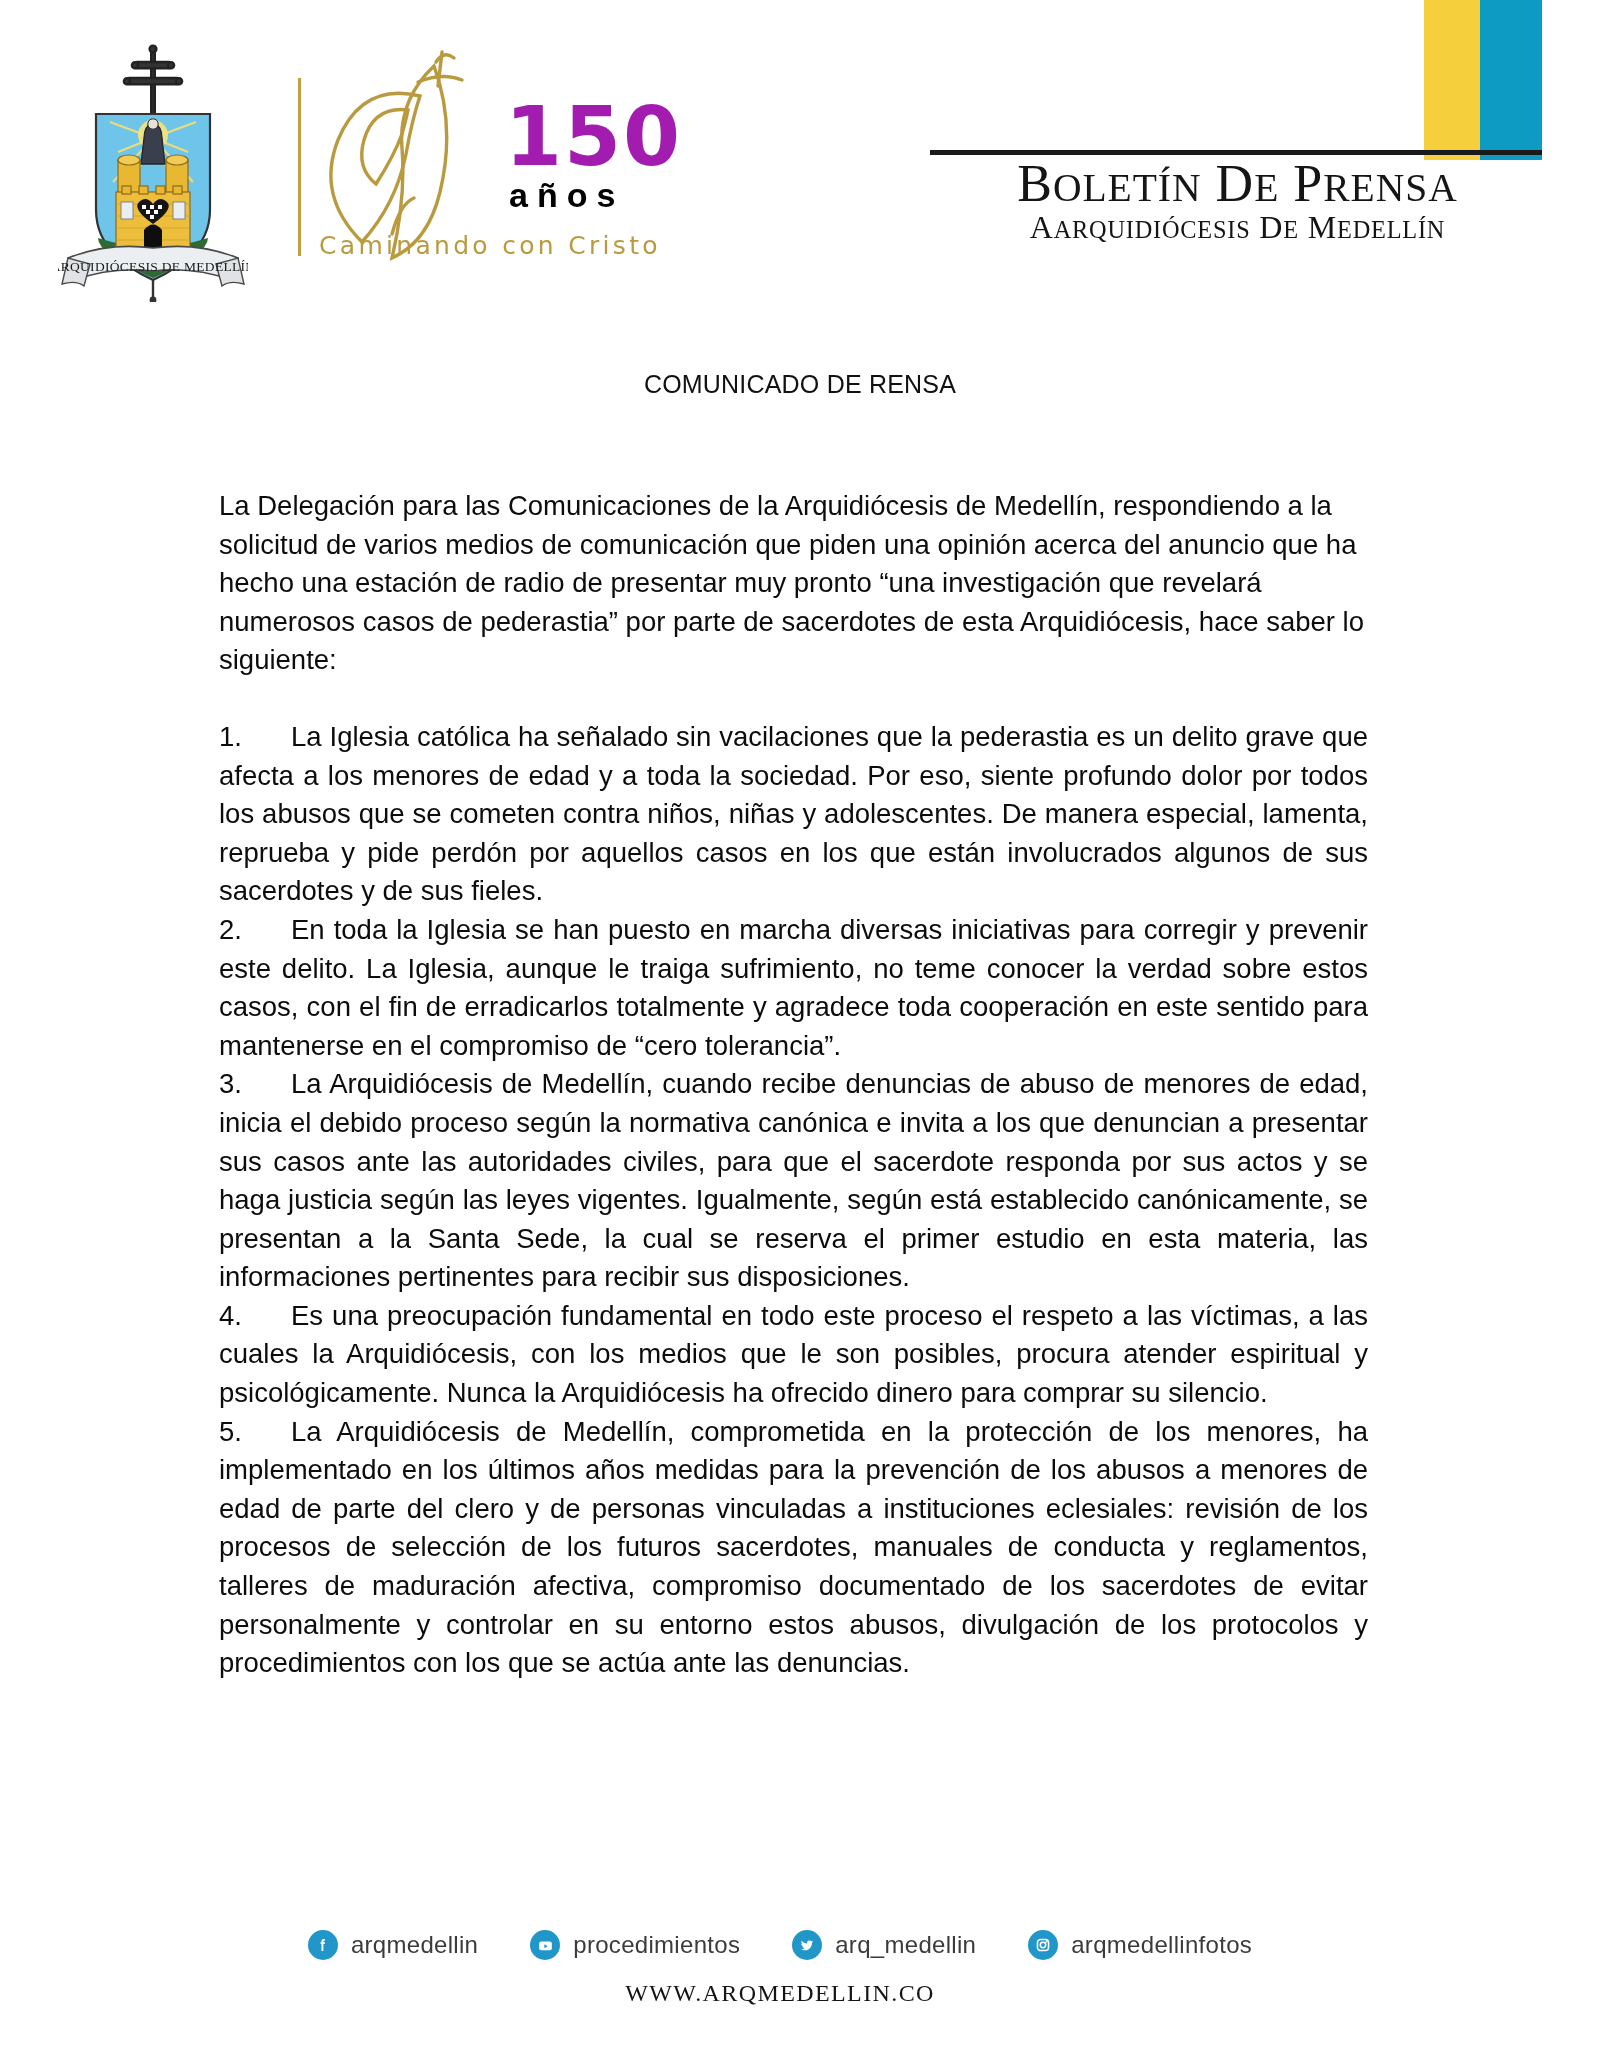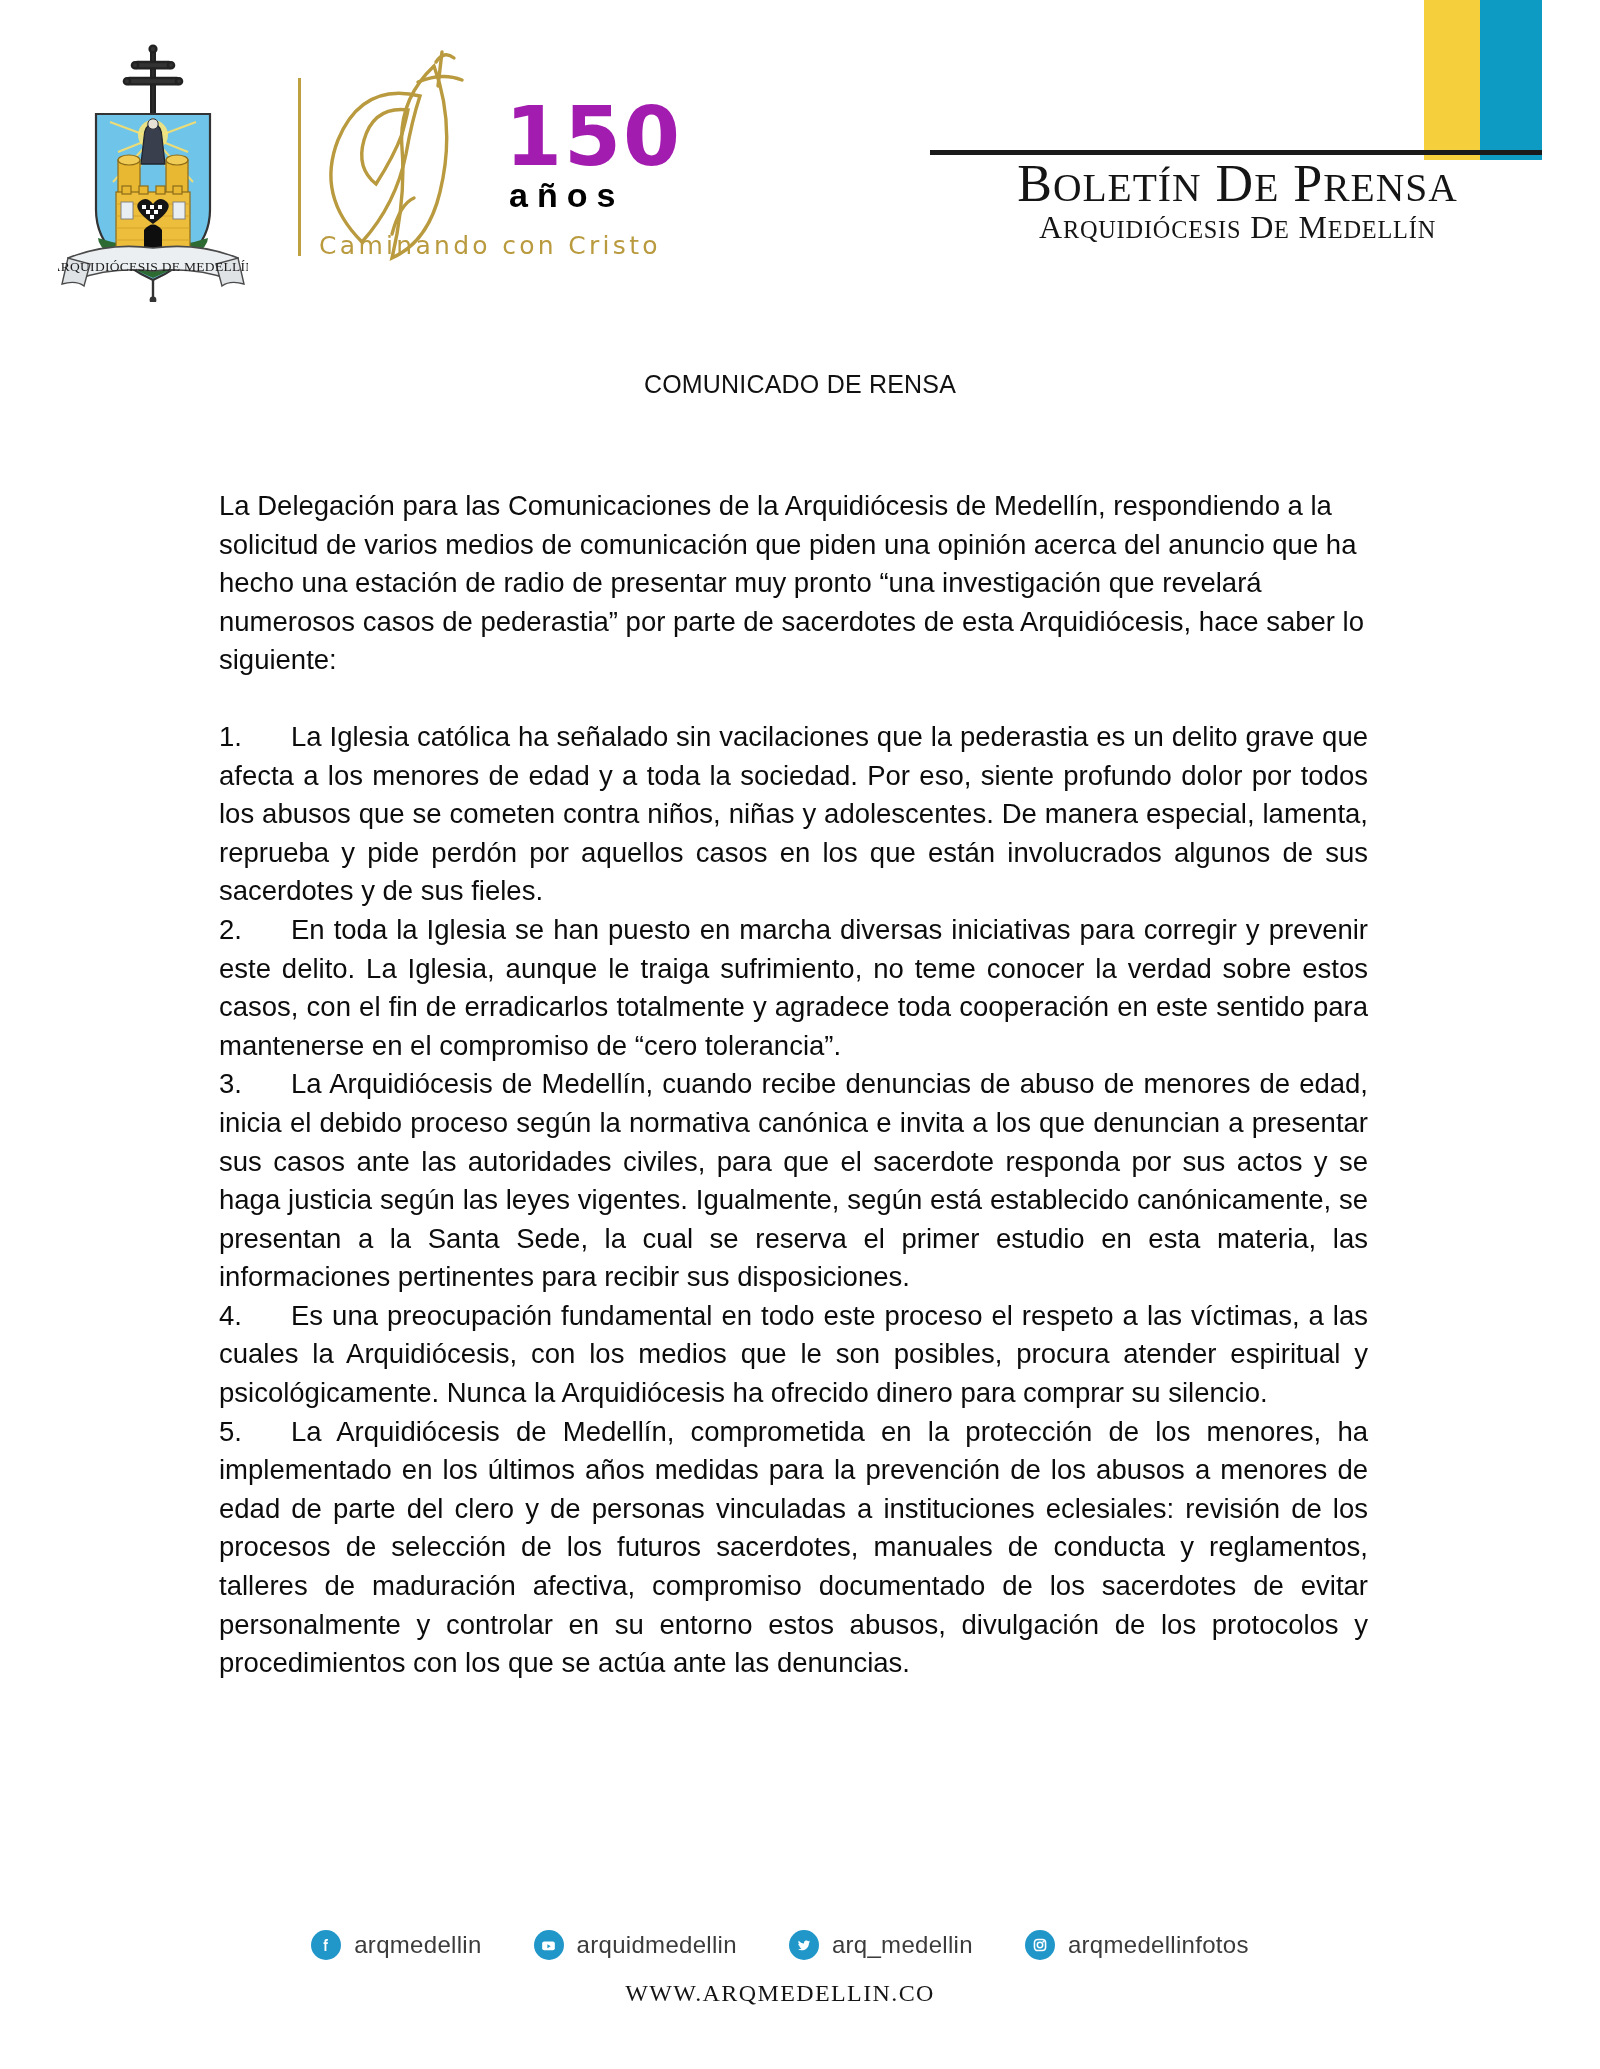--- a/index.html
+++ b/index.html
@@ -331,21 +331,21 @@
     </div>
 
     <div class="flagbars">
       <div class="bar bar-yellow"></div>
       <div class="bar bar-blue"></div>
     </div>
 
     <div class="boletin">
       <div class="boletin-rule"></div>
       <div class="boletin-title"><span class="sc-lg">B</span><span class="sc-sm">OLETÍN</span>&nbsp;<span class="sc-lg">D</span><span class="sc-sm">E</span>&nbsp;<span class="sc-lg">P</span><span class="sc-sm">RENSA</span></div>
-      <div class="boletin-sub"><span class="sc-lg">A</span><span class="sc-sm">RQUIDIÓCESIS</span>&nbsp;<span class="sc-lg">D</span><span class="sc-sm">E</span>&nbsp;<span class="sc-lg">M</span><span class="sc-sm">EDELLÍN</span></div>
+      <div class="boletin-sub"><span class="sc-lg">A</span><span class="sc-sm">ARQUIDIÓCESIS</span>&nbsp;<span class="sc-lg">D</span><span class="sc-sm">E</span>&nbsp;<span class="sc-lg">M</span><span class="sc-sm">EDELLÍN</span></div>
     </div>
   </div>
 
   <div class="doc-title">COMUNICADO DE RENSA</div>
 
   <div class="content">
     <p class="para lead">La Delegación para las Comunicaciones de la Arquidiócesis de Medellín, respondiendo a la solicitud de varios medios de comunicación que piden una opinión acerca del anuncio que ha hecho una estación de radio de presentar muy pronto “una investigación que revelará numerosos casos de pederastia” por parte de sacerdotes de esta Arquidiócesis, hace saber lo siguiente:</p>
     <div class="gap"></div>
 
     <p class="para"><span class="num">1.</span><span>La Iglesia católica ha señalado sin vacilaciones que la pederastia es un delito grave que afecta a los menores de edad y a toda la sociedad.  Por eso, siente profundo dolor por todos los abusos que se cometen contra niños, niñas y adolescentes.  De manera especial, lamenta, reprueba y pide perdón por aquellos casos en los que están involucrados algunos de sus sacerdotes y de sus fieles.</span></p>
@@ -371,21 +371,21 @@
         <span class="social-handle">arqmedellin</span>
       </div>
 
       <div class="social-item">
         <span class="social-icon">
           <svg width="19" height="19" viewBox="0 0 24 24">
             <rect x="4" y="7" width="16" height="11" rx="2.6" fill="#ffffff"></rect>
             <path d="M10.6 10.4v5l4.2-2.5z" fill="#2196c9"></path>
           </svg>
         </span>
-        <span class="social-handle">arquidmedellin</span>
+        <span class="social-handle">procedimientos</span>
       </div>
 
       <div class="social-item">
         <span class="social-icon">
           <svg width="18" height="18" viewBox="0 0 24 24" fill="#ffffff">
             <path d="M20.5 7.3c-.6.3-1.3.5-2 .6.7-.4 1.2-1.1 1.5-1.9-.7.4-1.4.7-2.2.9A3.4 3.4 0 0 0 12 9.1c0 .3 0 .5.1.8-2.9-.2-5.4-1.5-7.1-3.6-.3.5-.5 1.1-.5 1.7 0 1.2.6 2.2 1.5 2.8-.6 0-1.1-.2-1.6-.4 0 1.7 1.2 3.1 2.7 3.4-.3.1-.6.1-.9.1-.2 0-.4 0-.6-.1.4 1.4 1.7 2.4 3.2 2.4a6.8 6.8 0 0 1-5 1.4 9.6 9.6 0 0 0 5.2 1.5c6.2 0 9.6-5.1 9.6-9.6v-.4c.7-.5 1.3-1.1 1.8-1.8z"></path>
           </svg>
         </span>
         <span class="social-handle">arq_medellin</span>
       </div>

